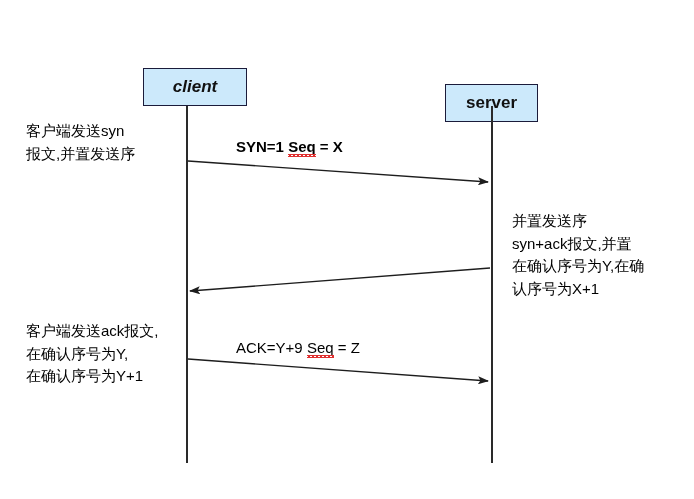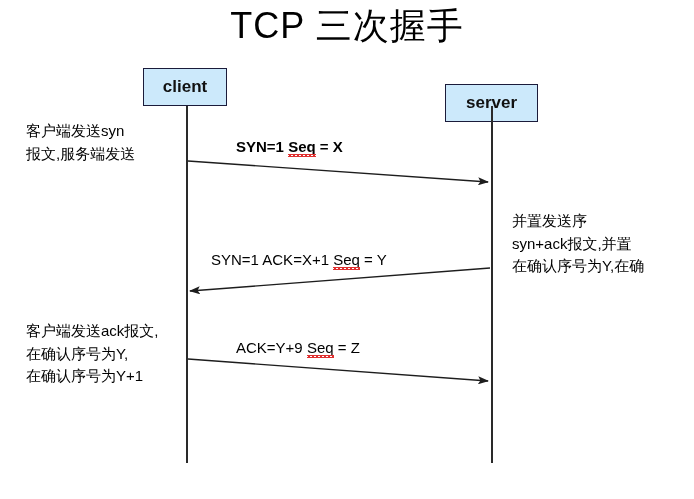--- a/index.html
+++ b/index.html
@@ -37,21 +37,21 @@
     background: #cce9fb;
     border: 1.6px solid #1b1b3a;
     box-sizing: border-box;
     display: flex;
     align-items: center;
     justify-content: center;
     font-size: 17px;
     font-weight: 700;
     color: #111;
   }
-  #client-box { left: 143px; top: 68px; width: 84px; height: 38px; }
+  #client-box { left: 143px; top: 68px; width: 104px; height: 38px; font-style: italic; }
   #server-box { left: 445px; top: 68px; width: 93px; height: 38px; margin-top: 16px; }
 
   
   .lifeline {
     position: absolute;
     width: 2px;
     background: #2a2a2a;
   }
   #client-lifeline { left: 186px; top: 106px; height: 357px; }
   #server-lifeline { left: 491px; top: 106px; height: 357px; }
@@ -106,21 +106,20 @@
   }
   #note-client-1 { left: 26px; top: 120px; }
   #note-server-1 { left: 512px; top: 210px; }
   #note-client-2 { left: 26px; top: 320px; }
 </style>
 </head>
 <body>
 
 <div id="canvas">
 
-  <div id="title">TCP 三次握手</div>
 
   <div id="client-box" class="node-box">
     <span>client</span>
   </div>
   <div id="server-box" class="node-box">
     <span>server</span>
   </div>
 
   <div id="client-lifeline" class="lifeline"></div>
   <div id="server-lifeline" class="lifeline"></div>
@@ -137,33 +136,33 @@
 
     <line x1="188" y1="161" x2="488" y2="182" stroke="#1d1d1d" stroke-width="1.4" marker-end="url(#ah-right)"></line>
 
     <line x1="490" y1="268" x2="190" y2="291" stroke="#1d1d1d" stroke-width="1.4" marker-end="url(#ah-left)"></line>
 
     <line x1="188" y1="359" x2="488" y2="381" stroke="#1d1d1d" stroke-width="1.4" marker-end="url(#ah-right)"></line>
   </svg>
 
   <div id="label-1" class="arrow-label"><span>SYN=1  </span><span class="sq">Seq</span><span> = X</span></div>
 
-  <div id="label-2" class="arrow-label"><span>SYN=1  ACK=X+1 </span><span class="sq">Seq</span><span> = Y</span></div>
 
   <div id="label-3" class="arrow-label"><span>ACK=Y+9 </span><span class="sq">Seq</span><span> = Z</span></div>
 
   <div id="note-client-1" class="note">
     <div>客户端发送syn</div>
-    <div>报文,服务端发送</div>
+    <div>报文,并置发送序</div>
   </div>
 
   <div id="note-server-1" class="note">
     <div>并置发送序</div>
     <div>syn+ack报文,并置</div>
     <div>在确认序号为Y,在确</div>
+    <div>认序号为X+1</div>
   </div>
 
   <div id="note-client-2" class="note">
     <div>客户端发送ack报文,</div>
     <div>在确认序号为Y,</div>
     <div>在确认序号为Y+1</div>
   </div>
 
 </div>
 

